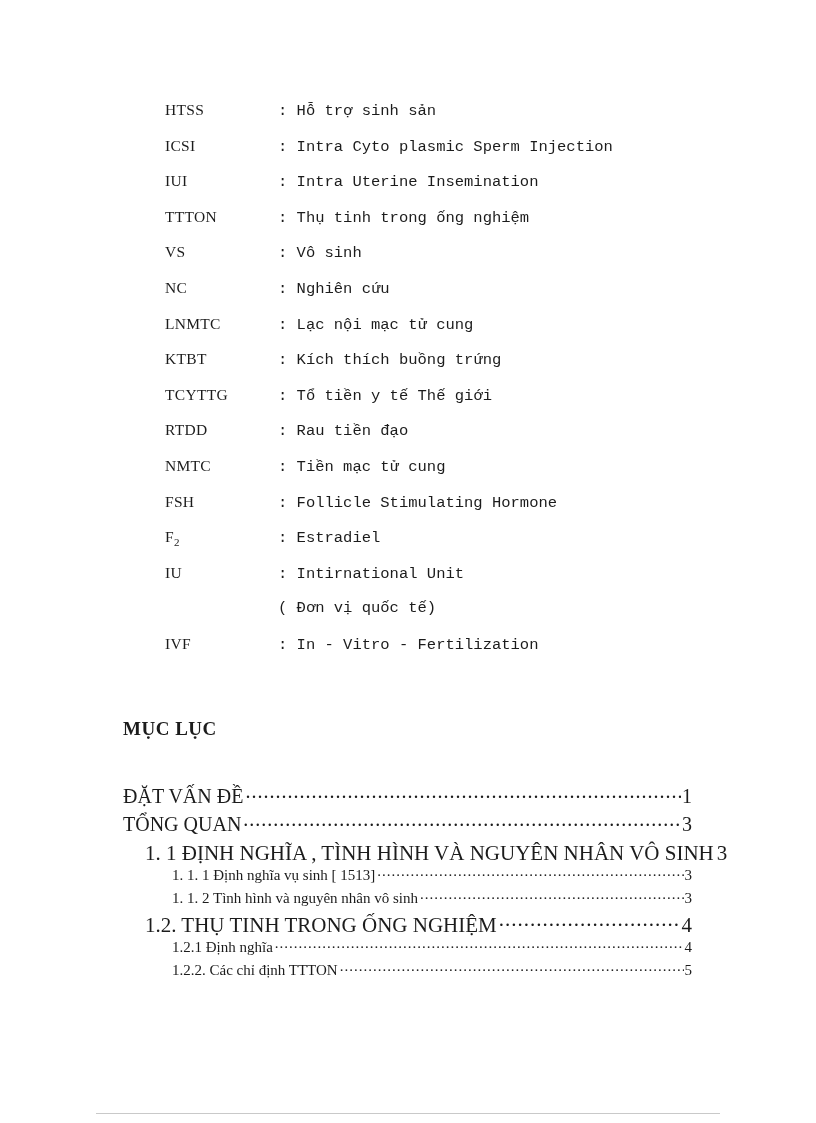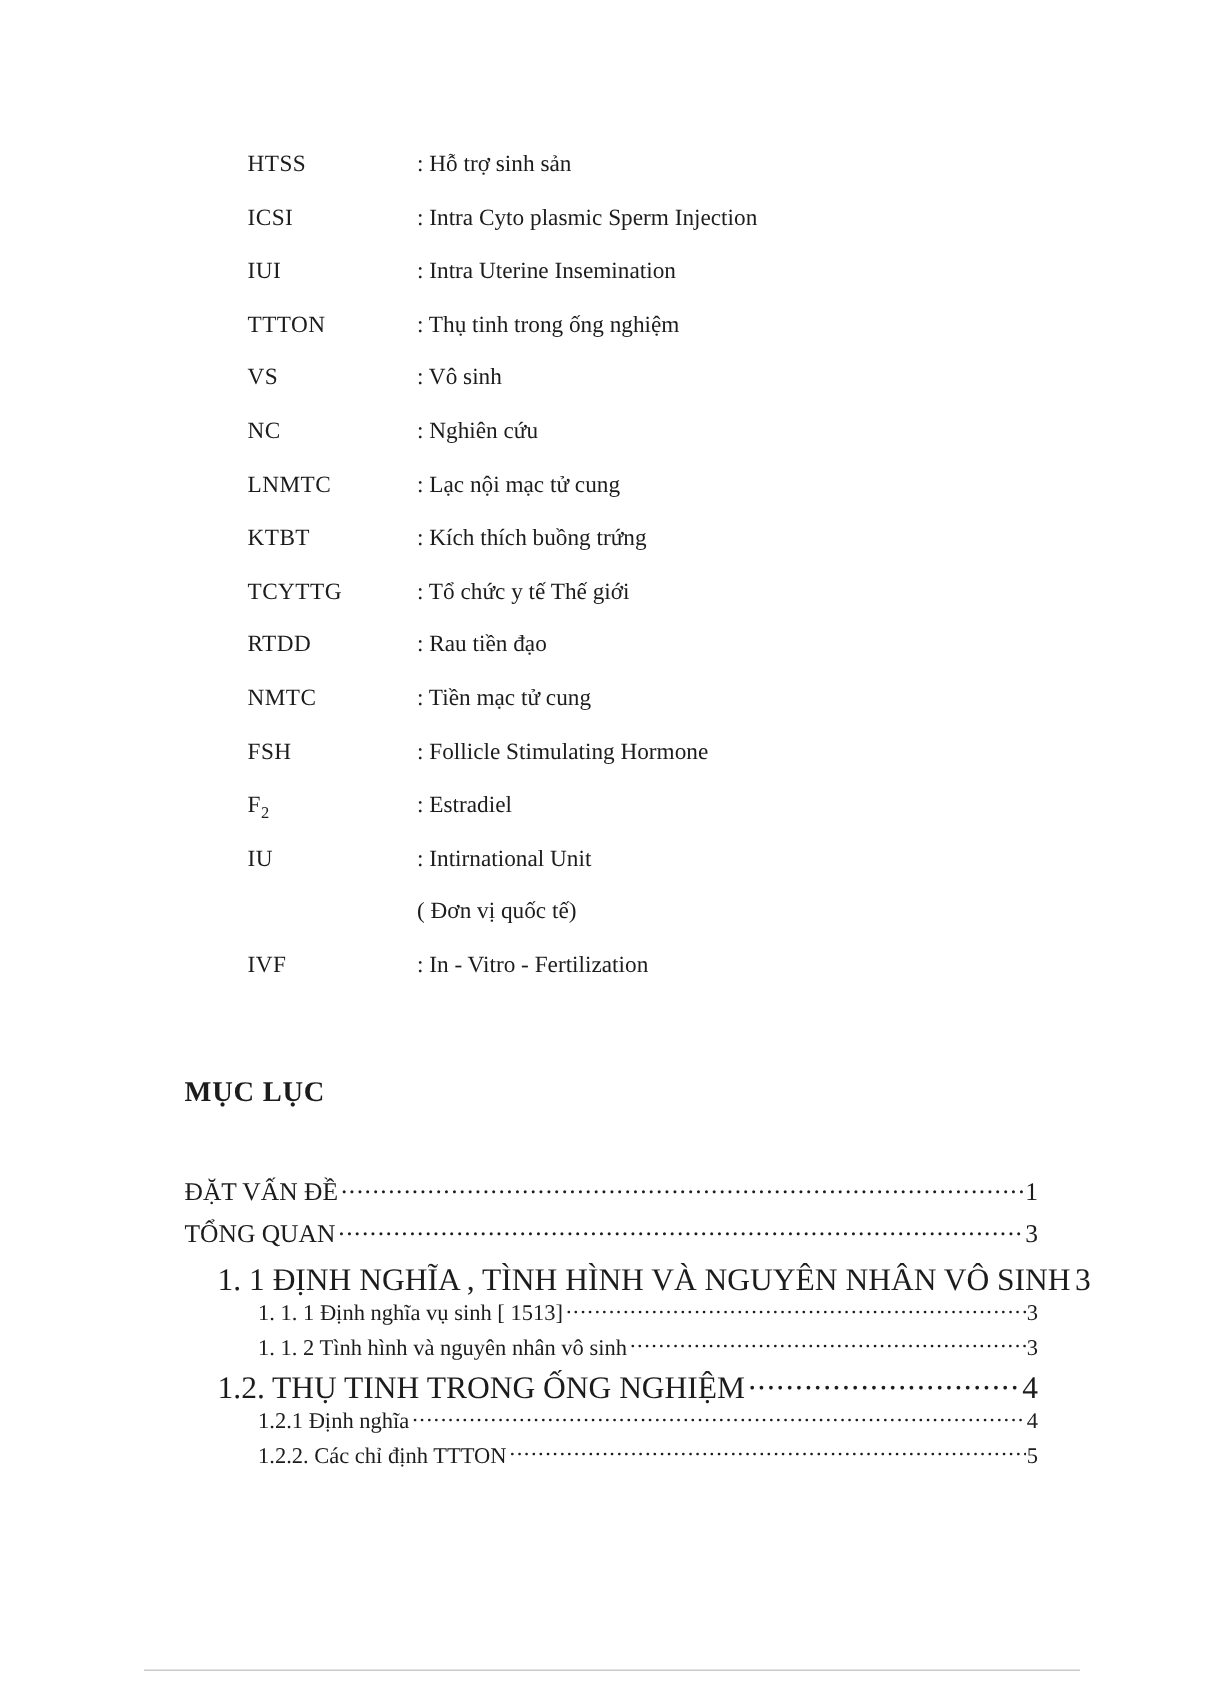--- a/index.html
+++ b/index.html
@@ -27,39 +27,39 @@
     font-size: 15.5px;
     white-space: nowrap;
   }
   .abbr-term {
     width: 113px;
     flex: 0 0 113px;
     letter-spacing: 0.3px;
     font-family: Liberation Serif, serif;
   }
   .abbr-term sub { font-size: 11px; }
-  .abbr-def { flex: 1; }
+  .abbr-def { flex: 1; font-family: Liberation Mono, monospace; }
 
   
   .toc-title {
     margin-top: 47px;
     font-size: 19px;
     font-weight: bold;
     letter-spacing: 0.5px;
   }
 
   
   .toc { margin-top: 43px; }
   .toc-row {
     display: flex;
     align-items: baseline;
     white-space: nowrap;
   }
   .toc-row[data-level="0"] {
-    font-size: 17px;
+    font-size: 20px;
     height: 28px;
     padding-left: 0;
   }
   .toc-row[data-level="1"] {
     font-size: 21px;
     height: 26px;
     padding-left: 22px;
   }
   .toc-row[data-level="2"] {
     font-size: 15px;
@@ -134,21 +134,21 @@
         <span class="abbr-def">: Lạc nội  mạc  tử  cung</span>
       </div>
 
       <div class="abbr-row">
         <span class="abbr-term"><span>KTBT</span><sub></sub></span>
         <span class="abbr-def">: Kích thích  buồng  trứng</span>
       </div>
 
       <div class="abbr-row">
         <span class="abbr-term"><span>TCYTTG</span><sub></sub></span>
-        <span class="abbr-def">: Tổ chức  y  tế Thế giới</span>
+        <span class="abbr-def">: Tổ tiền  y  tế Thế giới</span>
       </div>
 
       <div class="abbr-row">
         <span class="abbr-term"><span>RTDD</span><sub></sub></span>
         <span class="abbr-def">: Rau  tiền  đạo</span>
       </div>
 
       <div class="abbr-row">
         <span class="abbr-term"><span>NMTC</span><sub></sub></span>
         <span class="abbr-def">: Tiền  mạc  tử  cung</span>

